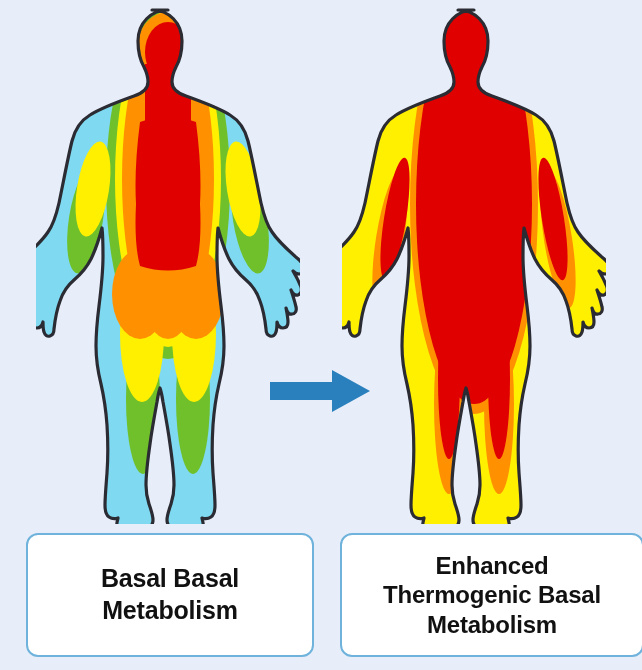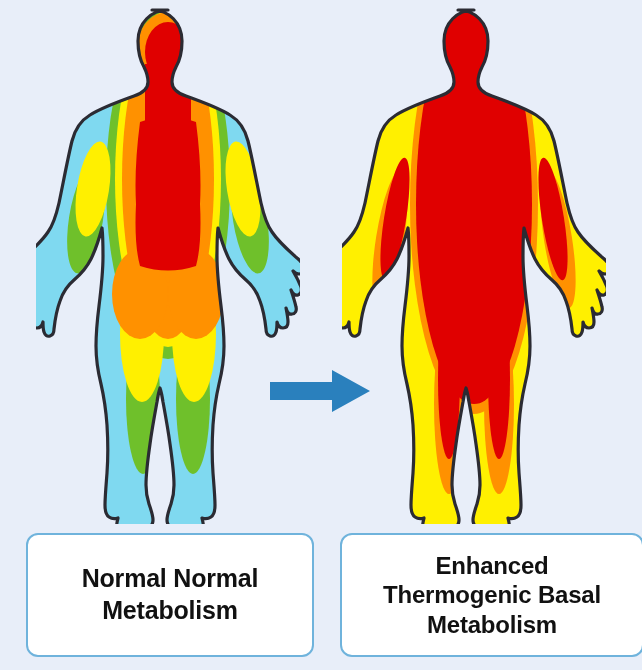--- a/index.html
+++ b/index.html
@@ -525,21 +525,21 @@
   </div>
 
   <div id="transition-arrow">
     <svg width="104" height="46" viewBox="0 0 104 46">
       <path d="M2 14 L64 14 L64 2 L102 23 L64 44 L64 32 L2 32 Z" fill="#2a80bd"></path>
     </svg>
   </div>
 
   <div id="labels-row">
     <div class="label-card" id="label-card-normal">
-      <div class="label-text">Normal Normal
+      <div class="label-text">Basal Basal
 Metabolism</div>
     </div>
     <div class="label-card" id="label-card-enhanced">
       <div class="label-text">Enhanced
 Thermogenic Basal
 Metabolism</div>
     </div>
   </div>
 
 </div>

